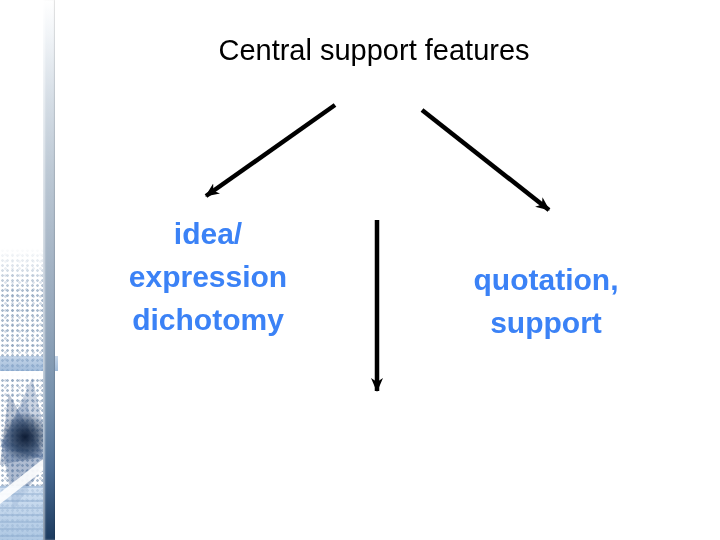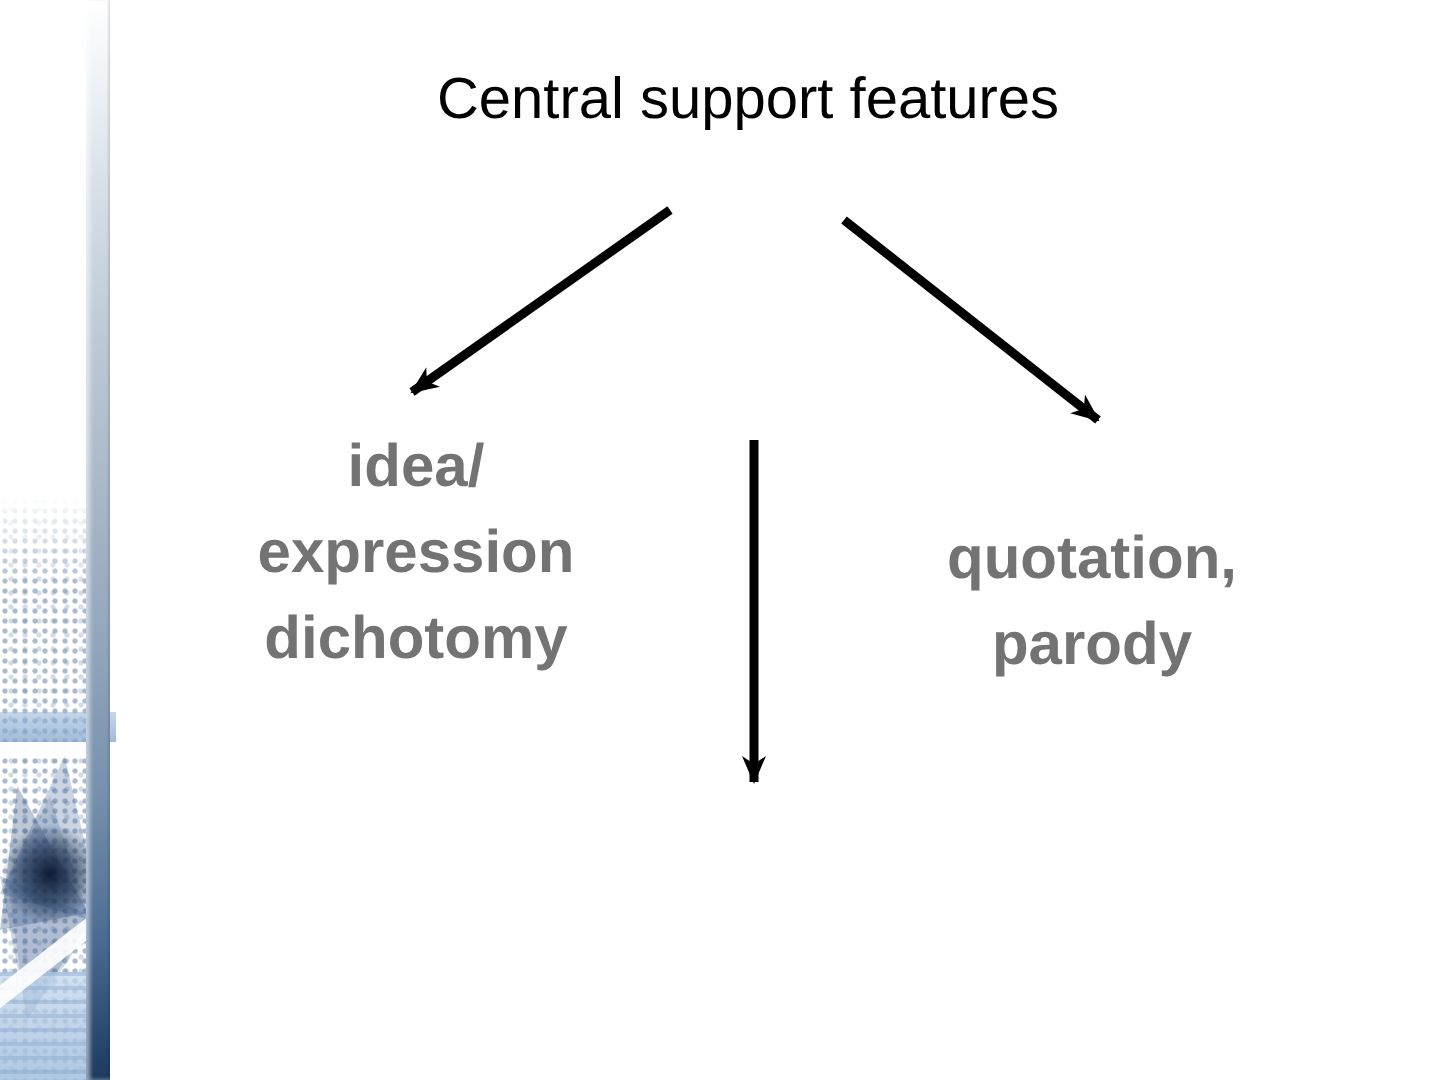--- a/index.html
+++ b/index.html
@@ -115,21 +115,21 @@
     font-weight: 400;
     color: #000000;
     white-space: nowrap;
     letter-spacing: 0;
   }
   .node {
     position: absolute;
     transform: translateX(-50%);
     font-size: 30px;
     font-weight: 700;
-    color: #737373;
+    color: #3b82f6;
     line-height: 43px;
     text-align: center;
     white-space: pre-line;
   }
   .node-left   { left: 208px; top: 212px; }
   .node-right  { left: 546px; top: 258px; }
   .node-bottom { left: 378px; top: 408px; }
 
   .arrows {
     position: absolute;
@@ -167,15 +167,15 @@
     </defs>
     <line x1="335" y1="105" x2="206" y2="196" stroke="#000000" stroke-width="4.5" marker-end="url(#head)"></line>
     <line x1="422" y1="110" x2="549" y2="210" stroke="#000000" stroke-width="4.5" marker-end="url(#head)"></line>
     <line x1="377" y1="220" x2="377" y2="391" stroke="#000000" stroke-width="4.5" marker-end="url(#head)"></line>
   </svg>
 
   <div class="node node-left">idea/
 expression
 dichotomy</div>
   <div class="node node-right">quotation,
-parody</div>
+support</div>
 
 </div>
 
 </body></html>

